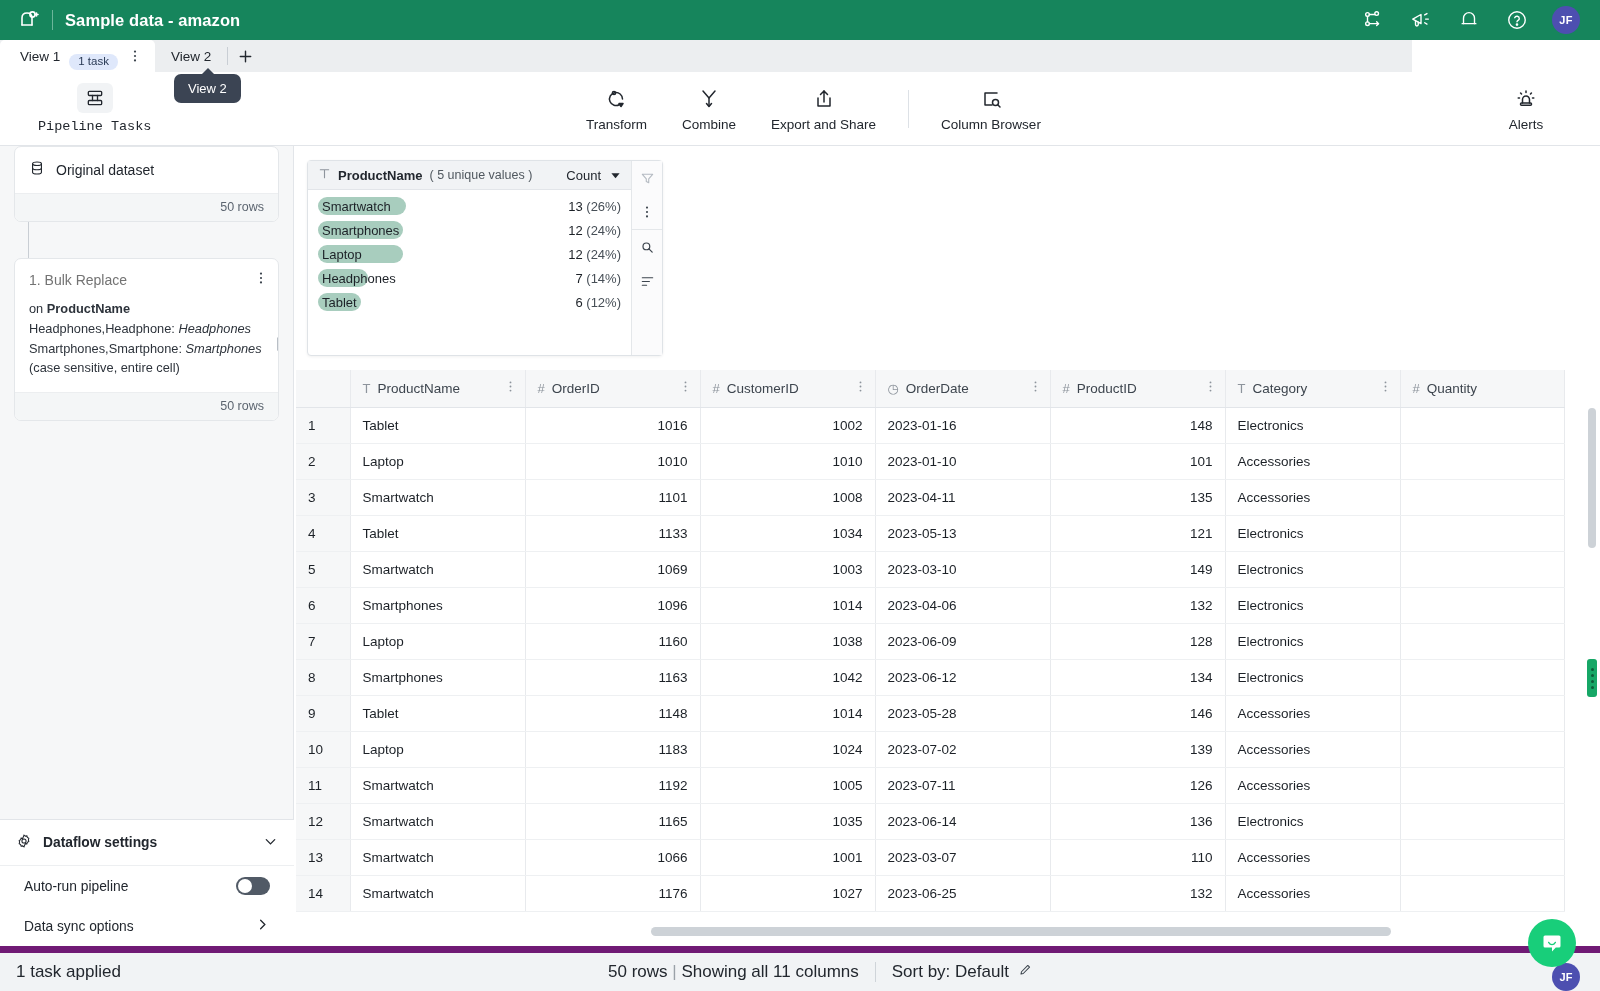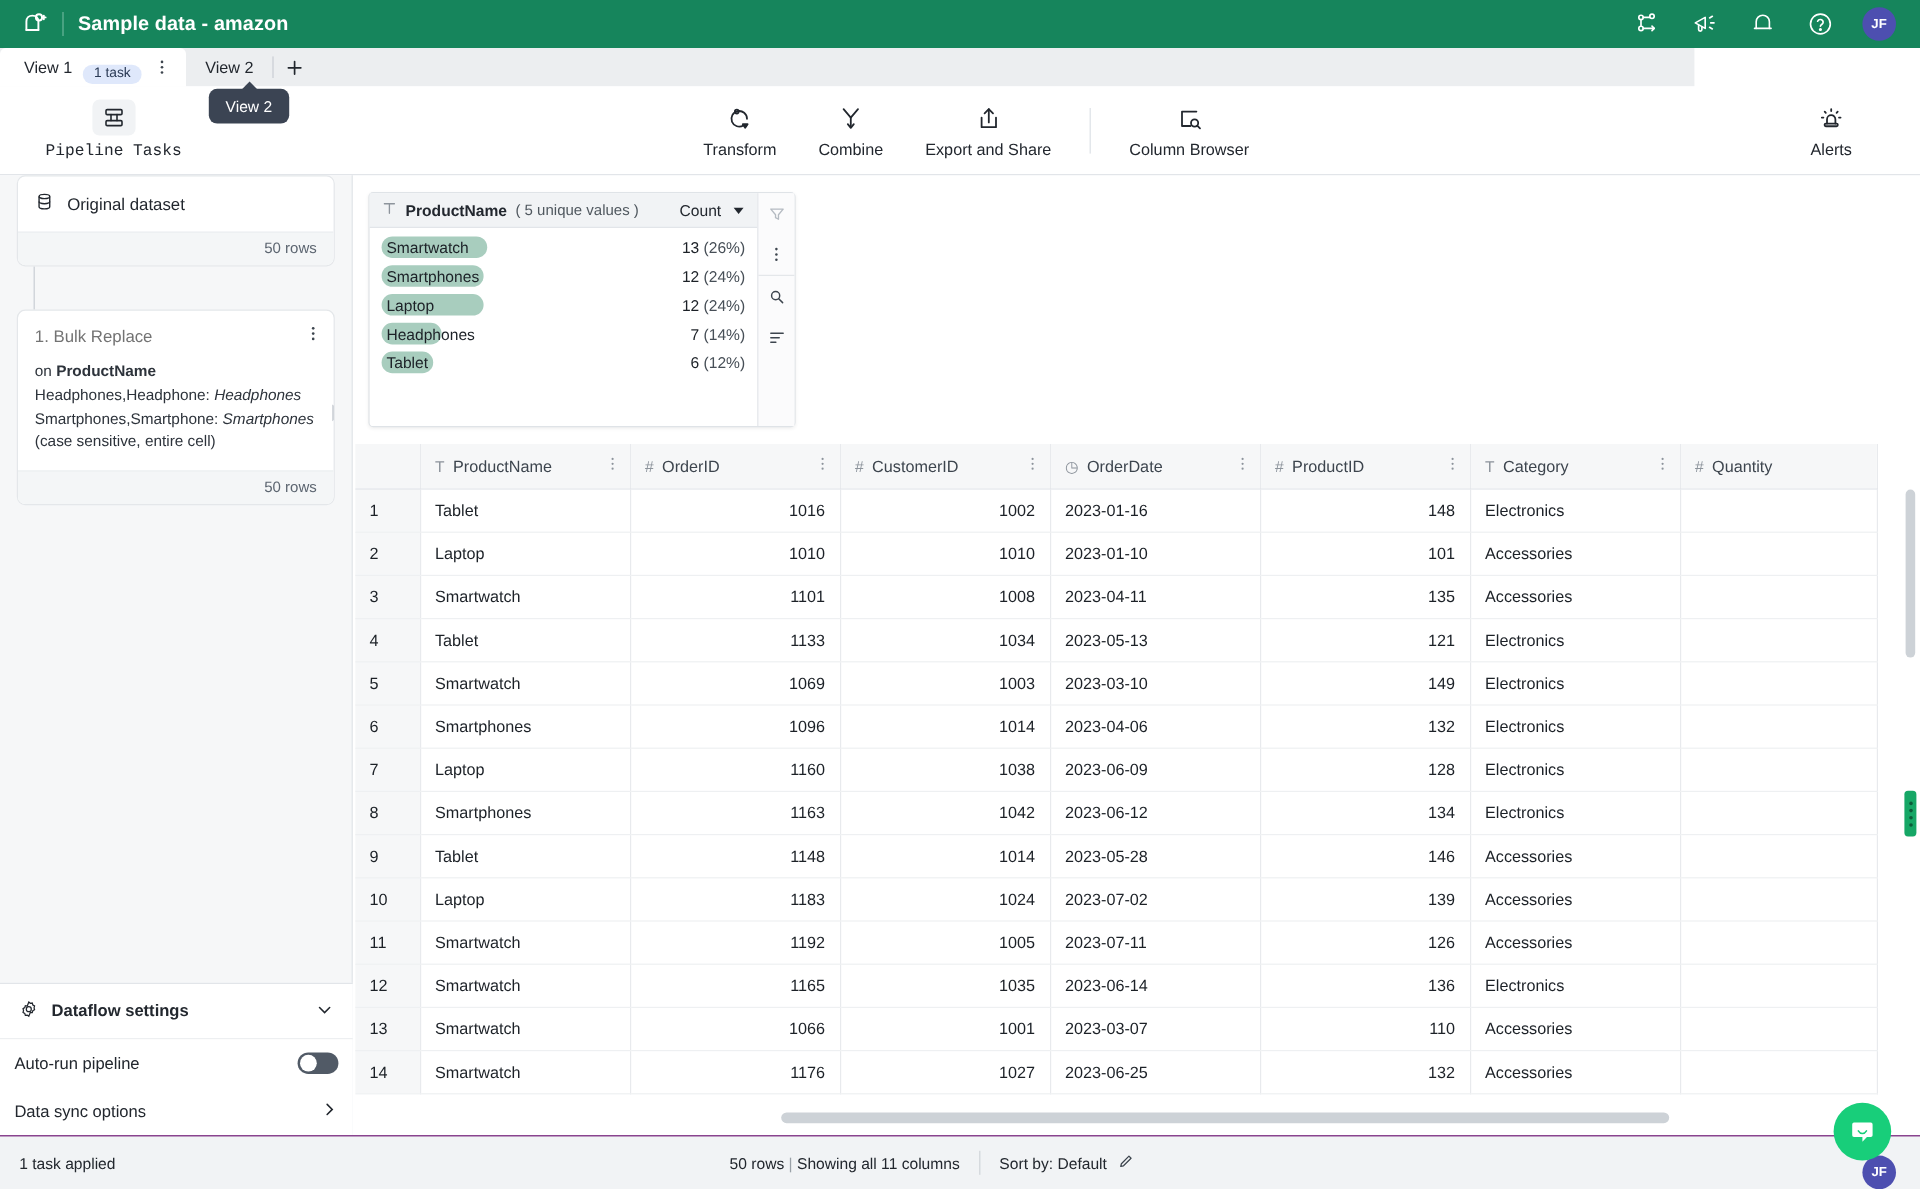--- a/index.html
+++ b/index.html
@@ -116,21 +116,21 @@
     position:absolute; left:0; bottom:45px; width:294px; background:#ffffff;
     border-top:1px solid #e2e5e9;
   }
   .df-head {
     display:flex; align-items:center; gap:11px; padding:13px 16px;
     font-size:13.8px; font-weight:bold; color:#22272e; cursor:pointer;
     border-bottom:1px solid #edeff1;
   }
   .df-head .chev { margin-left:auto; }
   .df-row {
-    display:flex; align-items:center; padding:11px 12px; font-size:13.8px; color:#22272e;
+    display:flex; align-items:center; padding:11px 24px; font-size:13.8px; color:#22272e;
     cursor:pointer;
   }
   .toggle {
     margin-left:auto; width:34px; height:18px; border-radius:9px; background:#515a66;
     position:relative; cursor:pointer;
   }
   .toggle:after {
     content:""; position:absolute; left:2px; top:2px; width:14px; height:14px;
     border-radius:50%; background:#ffffff;
   }
@@ -207,22 +207,22 @@
   }
   .drag-handle i { width:3px; height:3px; border-radius:50%; background:#0b5c39; display:block; }
   .hscroll {
     position:absolute; left:355px; bottom:10px; width:740px; height:9px;
     background:#cdd2d7; border-radius:5px;
   }
 
   
   .statusbar {
     position:absolute; bottom:0; left:0; width:1600px; height:45px;
-    background:#f1f3f5; border-top:1px solid #701a75;
-    display:flex; align-items:center; font-size:13px; color:#22272e;
+    background:#f1f3f5; border-top:7px solid #701a75;
+    display:flex; align-items:center; font-size:17px; color:#22272e;
   }
   .sb-left { padding-left:16px; }
   .sb-center { position:absolute; left:608px; display:flex; align-items:center; gap:16px; }
   .sb-pipe { color:#9aa1a8; }
   .sb-vsep { width:1px; height:20px; background:#cfd4d9; }
   .sb-sort { display:flex; align-items:center; gap:9px; cursor:pointer; }
 
   
   .chat-bubble {
     position:absolute; right:24px; bottom:24px; width:48px; height:48px;

